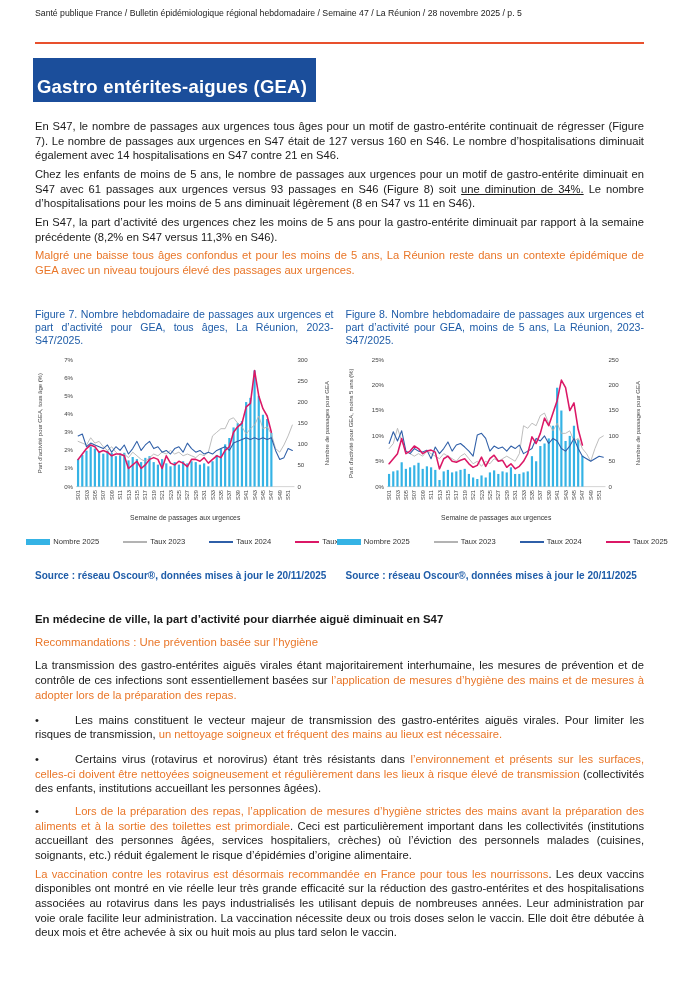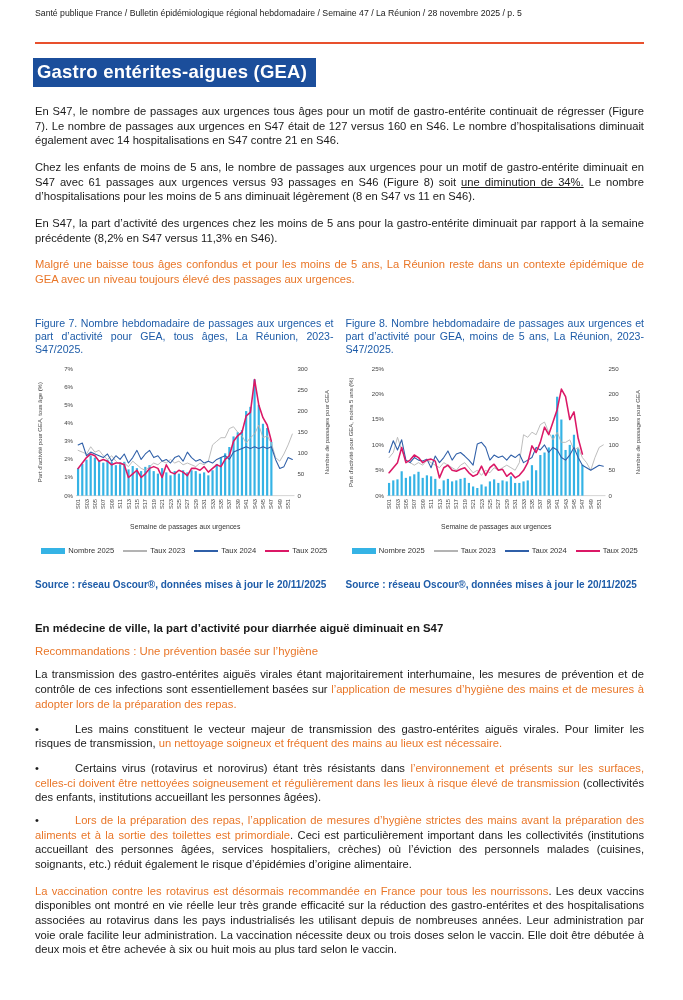--- a/index.html
+++ b/index.html
@@ -1,36 +1,36 @@
 <!DOCTYPE html>
 <html><head>
 <meta charset="utf-8">
 <style>
   html,body{margin:0;padding:0;background:#fff;}
   body{width:683px;height:1000px;font-family:"Liberation Sans",sans-serif;color:#1a1a1a;}
   .page{box-sizing:border-box;width:679px;height:1000px;padding:8px 35px 0 35px;overflow:hidden;}
   .hdr{font-size:8.7px;letter-spacing:0;color:#1a1a1a;}
   .rule{border:none;border-top:2.6px solid #E8502D;margin:24px 0 0 0;}
   .title{display:inline-block;background:#1B4E9B;color:#fff;font-size:18.5px;font-weight:bold;
-         padding:3px 9px 4px 4px;margin:14px 0 0 -2px;letter-spacing:0.2px;}
+         padding:18px 9px 4px 4px;margin:14px 0 0 -2px;letter-spacing:0.2px;}
   p{margin:0;}
   .body{font-size:11.2px;line-height:1.31;text-align:justify;}
   .b{font-weight:normal;}
   .u{text-decoration:underline;}
   .c{color:#E97628;}
   .tab{padding-right:36px;}
-  .mt17{margin-top:17px;}.mt12{margin-top:12px;}.mt10{margin-top:10px;}.mt8{margin-top:8px;}
+  .mt17{margin-top:17px;}.mt12{margin-top:4px;}.mt10{margin-top:10px;}.mt8{margin-top:8px;}
   .figs{display:flex;gap:12px;margin-top:30px;}
   .fig{flex:1;min-width:0;}
   .cap{font-size:10.6px;font-weight:normal;color:#1E5CA8;text-align:justify;line-height:1.24;}
   .chart{margin-top:5px;}
   .chart svg{display:block;width:100%;}
   svg text{font-family:"Liberation Sans",sans-serif;}
   .legend{display:flex;justify-content:center;align-items:center;gap:9px;font-size:7.6px;color:#333;margin-top:2px;}
-  .lg-item{display:flex;align-items:center;gap:3px;white-space:nowrap;}
+  .lg-item{display:flex;align-items:center;gap:3px;white-space:nowrap;margin-left:15px;}
   .sw{display:inline-block;width:24px;}
   .sw-bar{height:6px;}
   .sw-line{height:2px;}
   .src{font-size:10px;font-weight:bold;color:#1E5CA8;margin-top:24px;}
   .ville{font-size:11.4px;font-weight:bold;margin-top:32px;}
   .reco{font-size:11.4px;color:#E97628;margin-top:11px;}
 </style>
 </head>
 <body>
 

